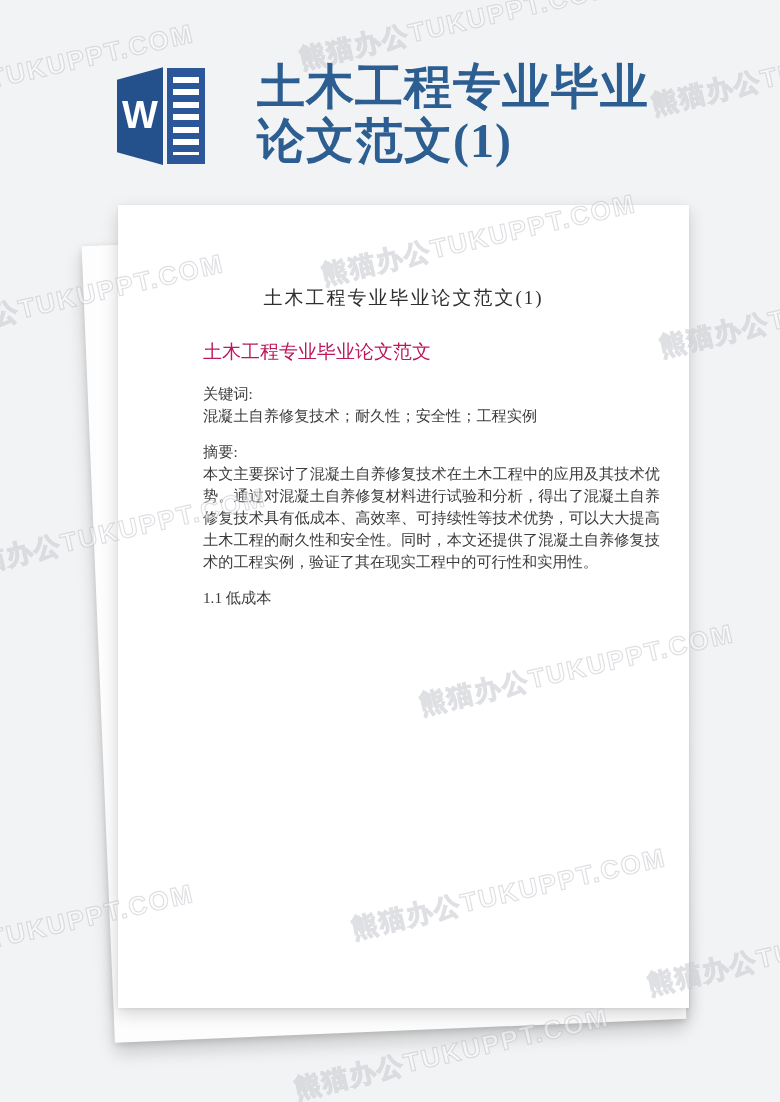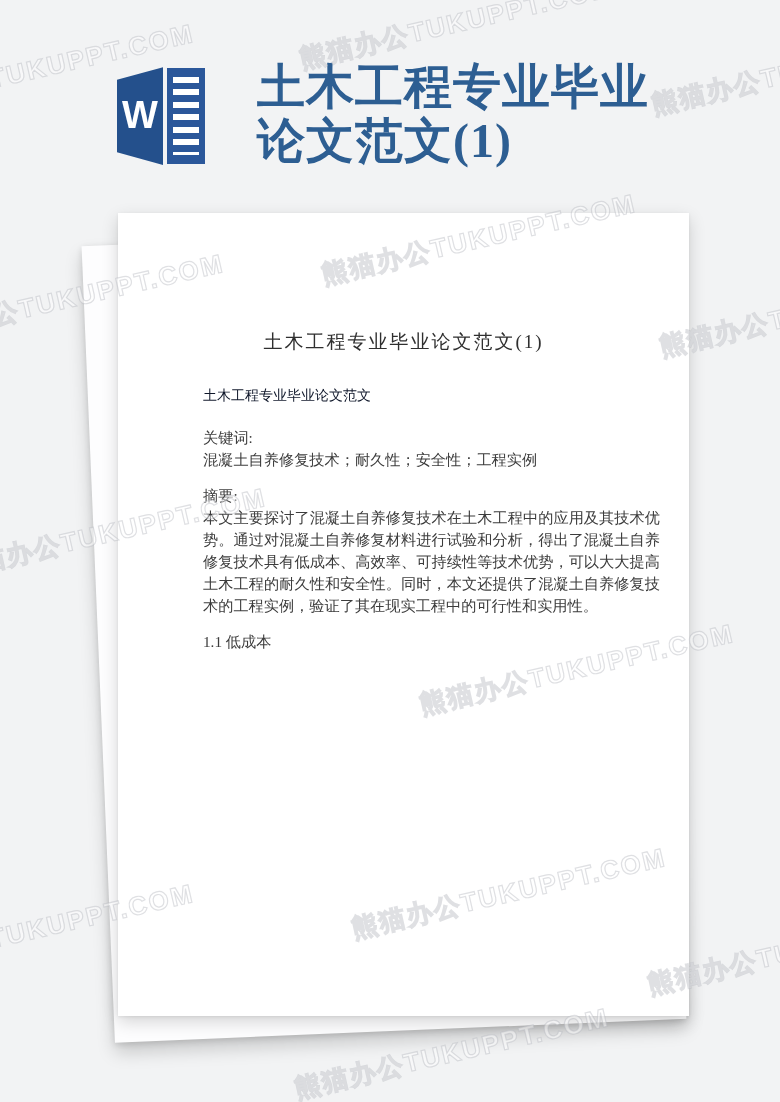--- a/index.html
+++ b/index.html
@@ -40,29 +40,28 @@
   }
   
   .sheet{position:absolute;background:#ffffff;}
   .sheet.behind{
     left:98px;top:234px;width:572px;height:797px;z-index:1;background:#fdfdfe;
     transform:rotate(-2.4deg);
     box-shadow:0 10px 18px rgba(0,0,0,0.18),0 2px 6px rgba(0,0,0,0.12);
   }
   .sheet.main{
     left:118px;top:205px;width:571px;height:803px;z-index:2;box-sizing:border-box;
-    padding:116px 29px 0 85px;
+    padding:80px 29px 0 85px;
     box-shadow:0 6px 16px rgba(0,0,0,0.16),0 1px 3px rgba(0,0,0,0.08);
-    margin-top:8px;
   }
   .doc-title{
     text-align:center;font-size:19px;color:#2f2f2f;letter-spacing:2px;
     margin:0 -29px 30px -85px;
   }
-  .doc-subtitle{font-size:14px;line-height:22px;color:#0f172a;margin:0 0 20px 0;}
+  .doc-subtitle{font-size:19px;line-height:22px;color:#be185d;margin:0 0 20px 0;}
   .block{margin:0 0 14px 0;font-size:15.2px;line-height:22px;color:#3c3c3c;}
   .block .heading{margin:0;}
   .block .body{margin:0;text-align:justify;}
 </style>
 </head>
 <body>
 
 <div class="screen">
 
   <span class="wm wm1">熊猫办公TUKUPPT.COM</span>

